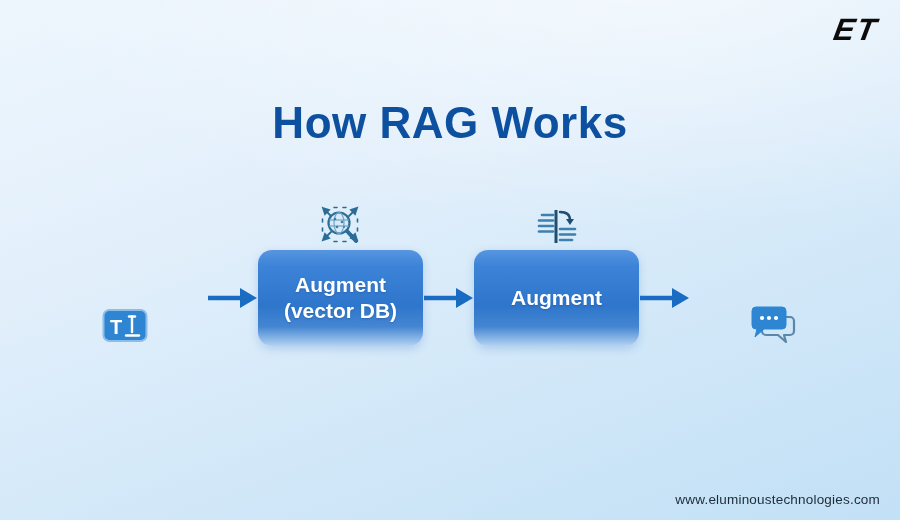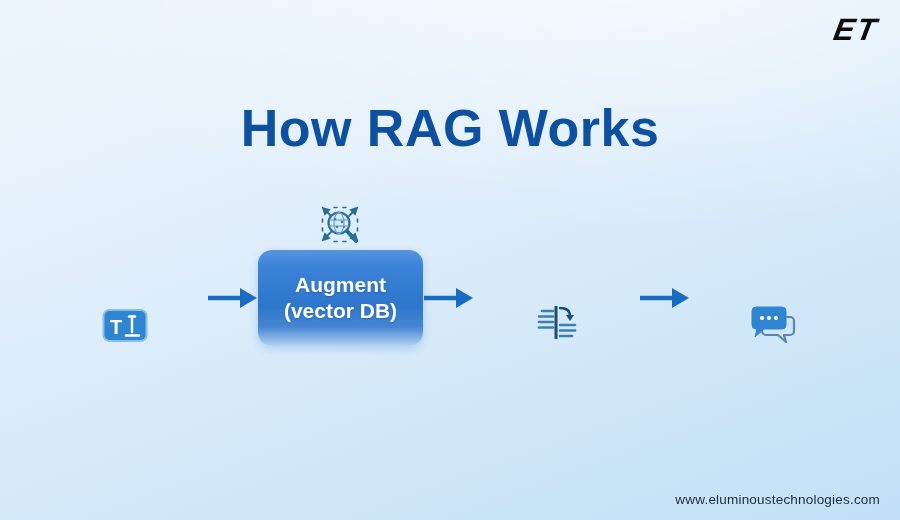--- a/index.html
+++ b/index.html
@@ -11,21 +11,21 @@
       linear-gradient(160deg,#eef6fd 0%,#e2effb 35%,#d0e7f8 70%,#c2e0f6 100%);
   }
   .logo{
     position:absolute;top:12px;right:22px;
     font-size:31px;font-weight:800;font-style:italic;
     letter-spacing:2px;color:#0c0c0c;transform:skewX(-10deg);
     user-select:none;
   }
   .title{
     position:absolute;top:98px;left:0;width:100%;
-    text-align:center;font-size:52px;font-weight:800;
+    text-align:center;font-size:44px;font-weight:800;
     color:#0d509f;letter-spacing:.5px;margin:0;
   }
   .flow{
     position:absolute;left:42px;top:203px;
     display:flex;align-items:flex-end;
   }
   .step{width:165px;display:flex;flex-direction:column;align-items:center;}
   .icon-wrap{height:46px;display:flex;align-items:flex-end;justify-content:center;margin-bottom:1px;}
   .box{
     width:165px;height:96px;border-radius:14px;
@@ -140,20 +140,23 @@
           <path d="M26,7 C33,7 36,10 36,15" fill="none" stroke="#1f4e73" stroke-width="2.4" stroke-linecap="round"></path>
           <polygon points="32,14 40,14 36,20" fill="#1f4e73"></polygon>
 
           <g stroke="#3d7fae" stroke-width="2.6" stroke-linecap="round">
             <line x1="26" y1="24" x2="41" y2="24"></line>
             <line x1="26" y1="29.5" x2="41" y2="29.5"></line>
             <line x1="26" y1="35" x2="38" y2="35"></line>
           </g>
         </svg>
       </div>
+      <div class="box">
+        <span>Augment</span>
+      </div>
     </div>
 
     <div class="arrow">
       <svg width="51" height="26" viewBox="0 0 51 26">
         <line x1="1" y1="13" x2="35" y2="13" stroke="#1a6bc2" stroke-width="4.6"></line>
         <polygon points="33,3 50,13 33,23" fill="#1a6bc2"></polygon>
       </svg>
     </div>
 
     <div class="step">

